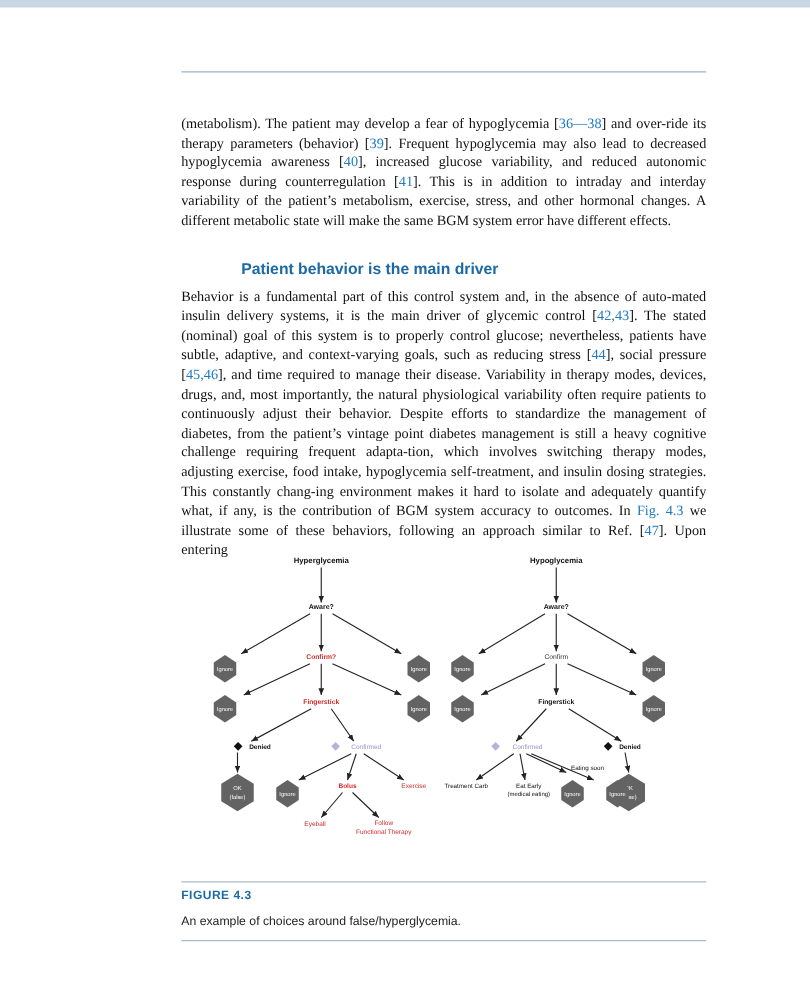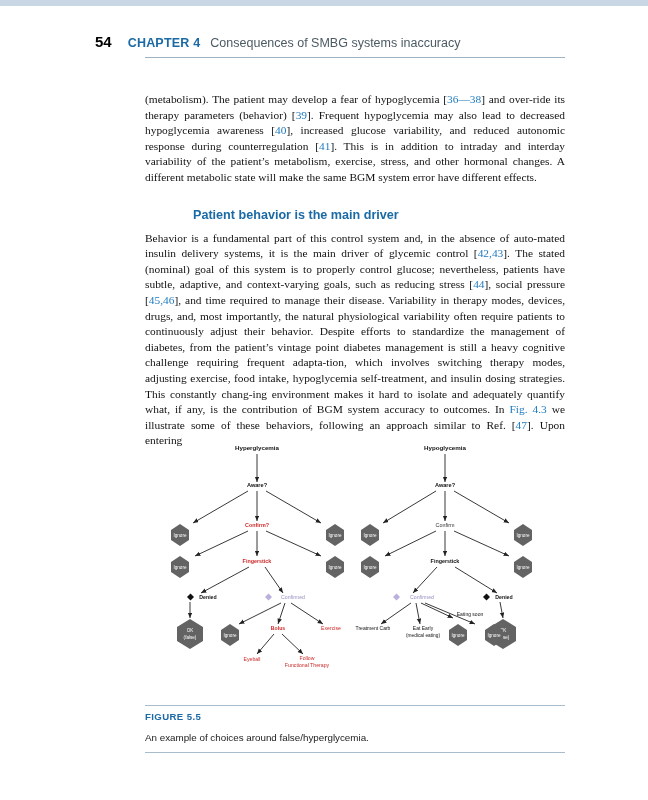--- a/index.html
+++ b/index.html
@@ -120,27 +120,20 @@
   }
   text { font-family: "Liberation Sans", sans-serif; }
 </style>
 </head>
 <body>
 
 <div class="page">
 
   <div class="top-rule"></div>
 
-  <div class="header">
-    <span class="folio">54</span>
-    <span>
-      <span class="chapter-label">CHAPTER 4</span>
-      <span class="chapter-title">Consequences of SMBG systems inaccuracy</span>
-    </span>
-  </div>
   <div class="header-rule"></div>
 
   <div class="body-col">
 
     <p class="para"><span>(metabolism). The patient may develop a fear of hypoglycemia [</span><span class="ref">36—38</span><span>] and over-ride its therapy parameters (behavior) [</span><span class="ref">39</span><span>]. Frequent hypoglycemia may also lead to decreased hypoglycemia awareness [</span><span class="ref">40</span><span>], increased glucose variability, and reduced autonomic response during counterregulation [</span><span class="ref">41</span><span>]. This is in addition to intraday and interday variability of the patient’s metabolism, exercise, stress, and other hormonal changes. A different metabolic state will make the same BGM system error have different effects.</span></p>
 
     <h2 class="section-head">Patient behavior is the main driver</h2>
 
     <p class="para"><span>Behavior is a fundamental part of this control system and, in the absence of auto-mated insulin delivery systems, it is the main driver of glycemic control [</span><span class="ref">42,43</span><span>]. The stated (nominal) goal of this system is to properly control glucose; nevertheless, patients have subtle, adaptive, and context-varying goals, such as reducing stress [</span><span class="ref">44</span><span>], social pressure [</span><span class="ref">45,46</span><span>], and time required to manage their disease. Variability in therapy modes, devices, drugs, and, most importantly, the natural physiological variability often require patients to continuously adjust their behavior. Despite efforts to standardize the management of diabetes, from the patient’s vintage point diabetes management is still a heavy cognitive challenge requiring frequent adapta-tion, which involves switching therapy modes, adjusting exercise, food intake, hypoglycemia self-treatment, and insulin dosing strategies. This constantly chang-ing environment makes it hard to isolate and adequately quantify what, if any, is the contribution of BGM system accuracy to outcomes. In </span><span class="ref">Fig. 4.3</span><span> we illustrate some of these behaviors, following an approach similar to Ref. [</span><span class="ref">47</span><span>]. Upon entering</span></p>
 
@@ -295,18 +288,18 @@
       </g>
       <g>
         <polygon points="340,192 349,186 358,192 358,202 349,208 340,202" fill="#636363"></polygon>
         <text x="349" y="199" font-size="4.6" text-anchor="middle" fill="#fff">Ignore</text>
       </g>
     </svg>
   </div>
 
   <div class="fig-caption-block">
     <div class="fig-rule-top"></div>
-    <div class="fig-num">FIGURE 5.5</div>
+    <div class="fig-num">FIGURE 4.3</div>
     <div class="fig-cap">An example of choices around false/hyperglycemia.</div>
     <div class="fig-rule-bot"></div>
   </div>
 
 </div>
 
 </body></html>

